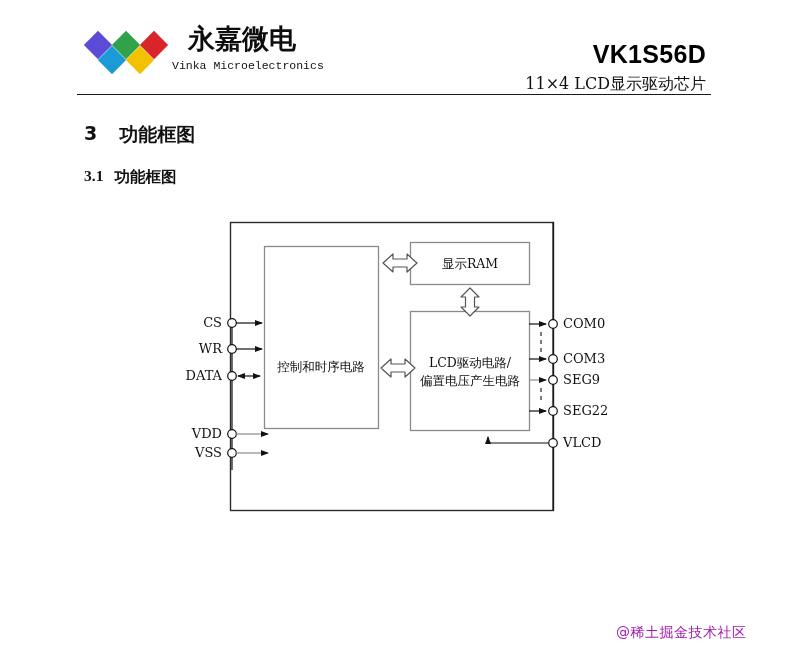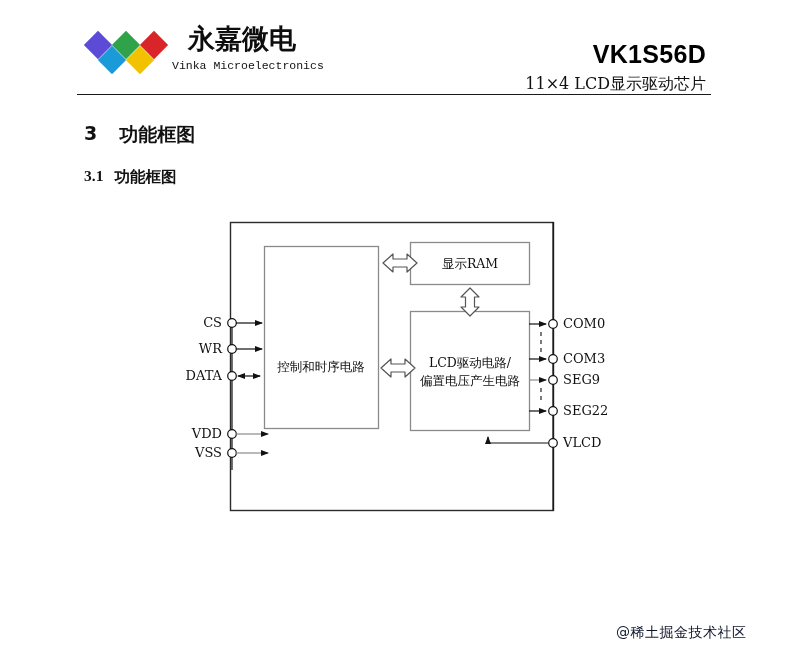--- a/index.html
+++ b/index.html
@@ -273,13 +273,13 @@
   <line x1="529" y1="411" x2="546" y2="411" stroke="#111111" stroke-width="1.2" marker-end="url(#arrowSolid)"></line>
   <circle cx="553" cy="411" r="4.3" fill="#ffffff" stroke="#111111" stroke-width="1.2"></circle>
   <text class="dg-pin" x="563" y="415">SEG22</text>
 
   <path d="M548,443 L488,443 L488,437" fill="none" stroke="#111111" stroke-width="1.2" marker-end="url(#arrowSolid)"></path>
   <circle cx="553" cy="443" r="4.3" fill="#ffffff" stroke="#111111" stroke-width="1.2"></circle>
   <text class="dg-pin" x="563" y="447">VLCD</text>
 
 </svg>
 
-<div id="watermark" style="color: #0f172a;">@稀土掘金技术社区</div>
+<div id="watermark" style="color: #a21caf;">@稀土掘金技术社区</div>
 
 </body></html>

